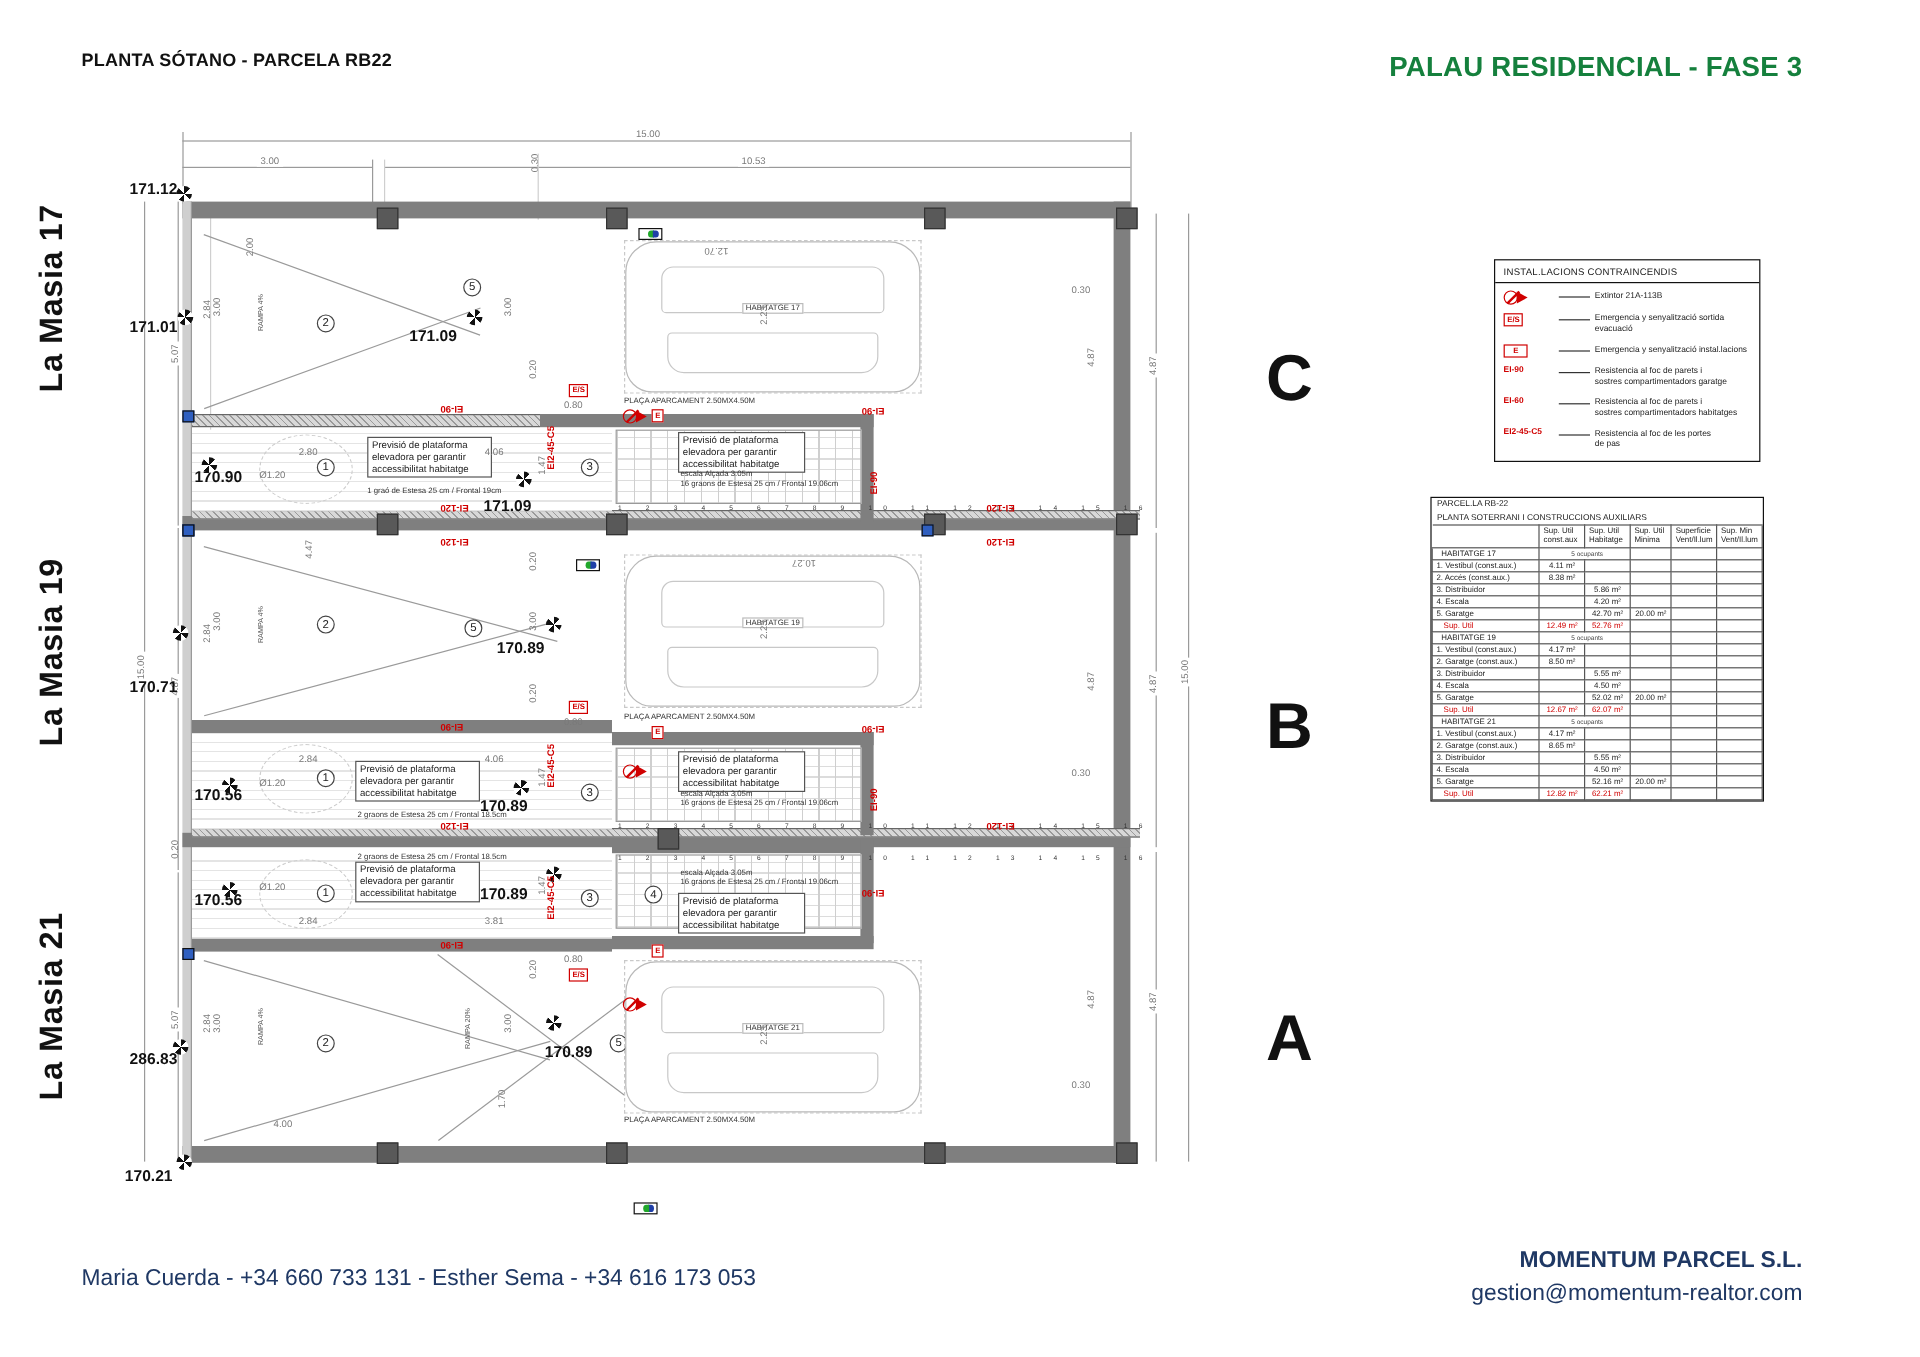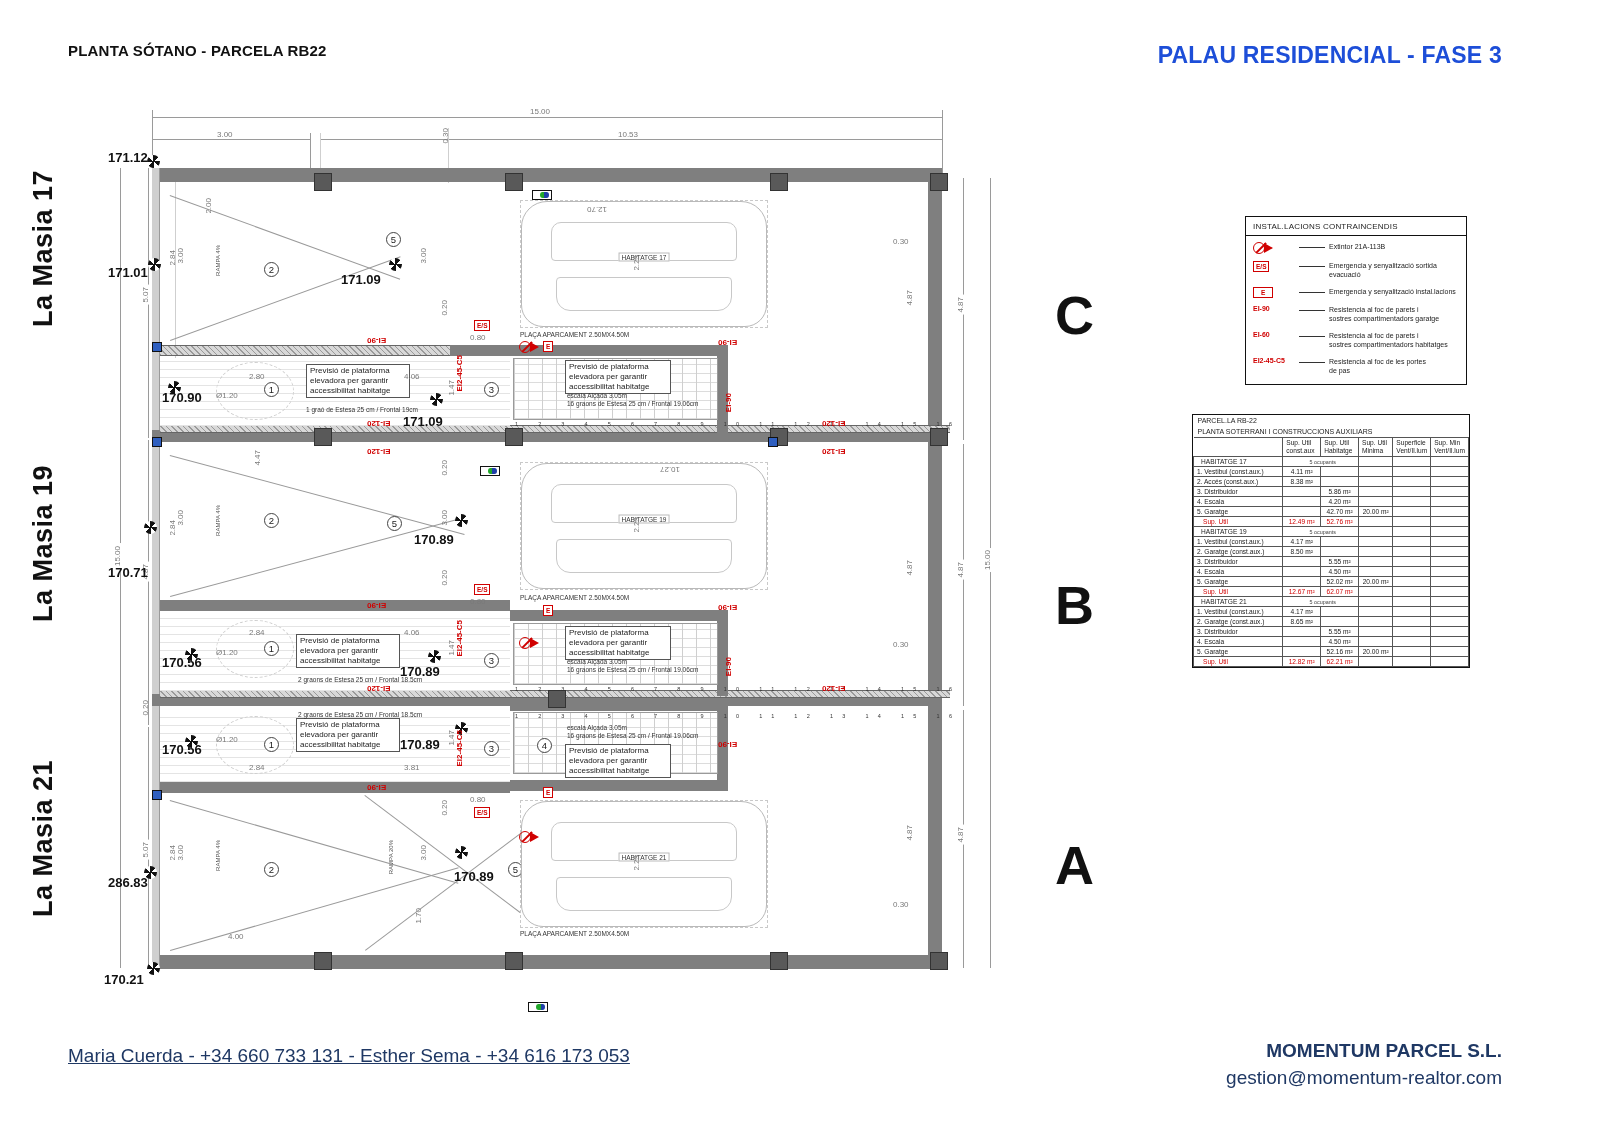--- a/index.html
+++ b/index.html
@@ -14,28 +14,28 @@
   .abs { position:absolute; }
 
   
   #title-left {
     left:68px; top:42px;
     font-size:15px; font-weight:700; color:#111;
     letter-spacing:0.2px;
   }
   #title-right {
     right:98px; top:42px;
-    font-size:23px; font-weight:700; color:#1d4ed8;
+    font-size:23px; font-weight:700; color:#15803d;
     letter-spacing:0.2px;
   }
 
   
   #footer-left { left:68px; top:1040px; color:#1f3864; }
   #footer-left .l1 { font-size:19px; font-weight:600; letter-spacing:.2px;}
-  #footer-left .l2 { font-size:19px; font-weight:400; margin-top:5px;text-decoration:underline; }
+  #footer-left .l2 { font-size:19px; font-weight:400; margin-top:15px; }
   #footer-right { right:98px; top:1040px; color:#1f3864; text-align:right; }
   #footer-right .l1 { font-size:19px; font-weight:600; }
   #footer-right .l2 { font-size:19px; font-weight:400; margin-top:5px; }
 
   
   .unit-label {
     font-size:27px; font-weight:700; color:#111;
     writing-mode:vertical-rl; transform:rotate(180deg);
     white-space:nowrap;
     letter-spacing:0.5px;

